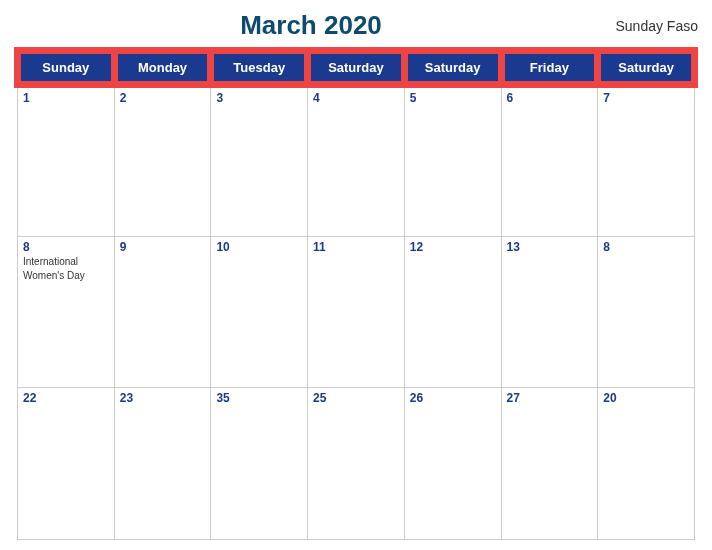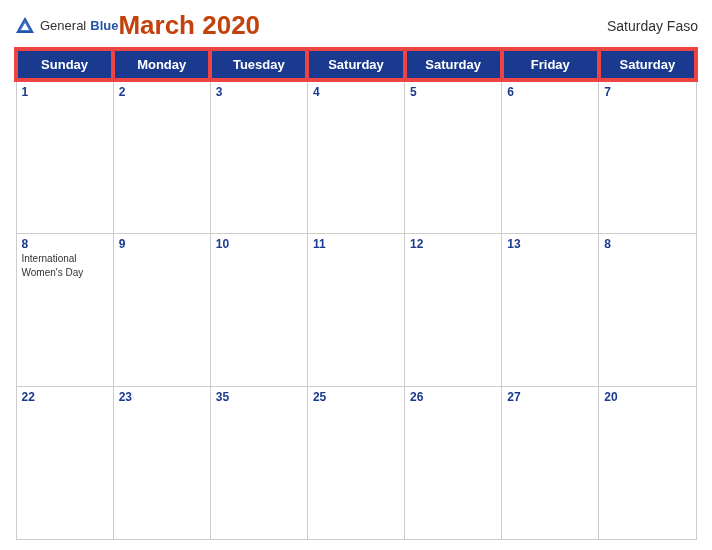--- a/index.html
+++ b/index.html
@@ -39,22 +39,22 @@
       color: #2255aa;
       font-weight: bold;
     }
     .logo-icon {
       width: 22px;
       height: 22px;
     }
     .title {
       font-size: 26px;
       font-weight: bold;
-      color: #c2410c;
-      text-align: left;
+      color: #0c4a6e;
+      text-align: center;
       flex: 1;
     }
     .country {
       font-size: 14px;
       color: #333;
       min-width: 90px;
       text-align: right;
     }
     .calendar {
       flex: 1;
@@ -63,21 +63,21 @@
       width: 100%;
       table-layout: fixed;
     }
     .calendar th {
       background-color: #1a3a8f;
       color: #fff;
       text-align: center;
       padding: 6px 4px;
       font-size: 13px;
       font-weight: bold;
-      border: 4px solid #ef4444;
+      border: 7px solid #ef4444;
     }
     .calendar td {
       border: 1px solid #ccc;
       vertical-align: top;
       padding: 3px 5px;
       height: 74px;
       font-size: 12px;
       color: #222;
       background: #fff;
     }
@@ -95,31 +95,22 @@
     }
     .week-row td {
       background: #fff;
     }
   </style>
 </head>
 <body>
 
 <div class="page">
   <div class="header">
-    <div class="logo">
-      <svg class="logo-icon" viewBox="0 0 22 22">
-        <polygon points="11,2 20,18 2,18" fill="#2255aa"></polygon>
-        <polygon points="11,5 17,16 5,16" fill="#4477cc"></polygon>
-        <polygon points="11,8 15,15 7,15" fill="#fff"></polygon>
-      </svg>
-      <span class="logo-text-general">General</span>
-      <span class="logo-text-blue">Blue</span>
-    </div>
     <div class="title">March 2020</div>
-    <div class="country">Saturday Faso</div>
+    <div class="country">Sunday Faso</div>
   </div>
 
   <table class="calendar">
     <thead>
       <tr>
         <th>Sunday</th>
         <th>Monday</th>
         <th>Tuesday</th>
         <th>Saturday</th>
         <th>Saturday</th>

